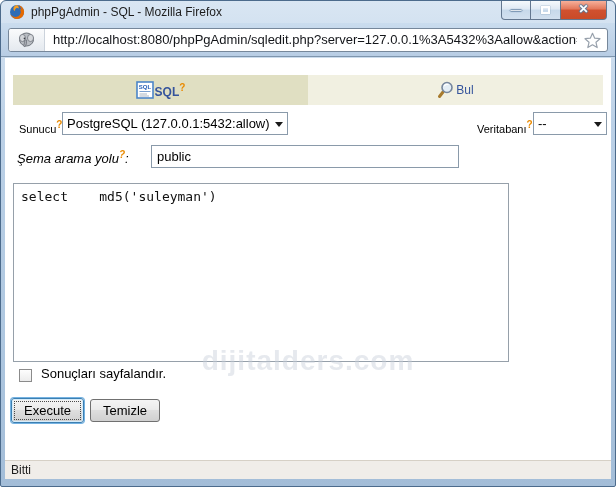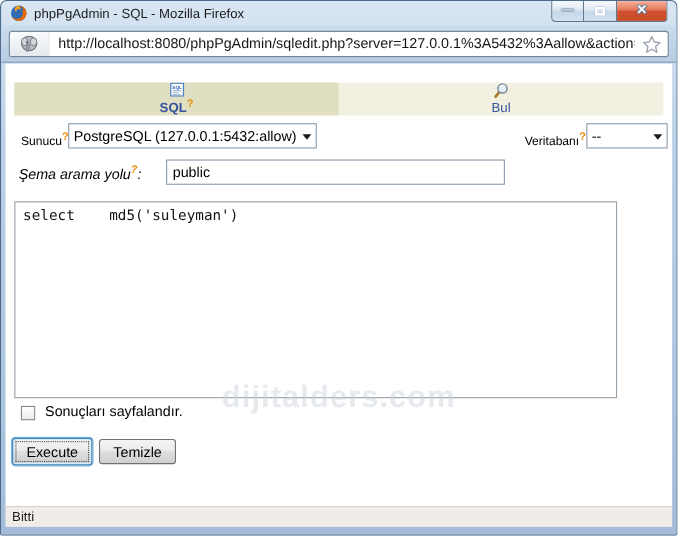--- a/index.html
+++ b/index.html
@@ -35,35 +35,35 @@
   #addressbar { position:absolute; left:7px; right:7px; top:5px; height:24px; background:#fff;
     border:1px solid #76879a; border-radius:3px; display:flex; align-items:stretch; overflow:hidden; }
   #site-identity { width:36px; display:flex; align-items:center; justify-content:center;
     background:linear-gradient(#fafbfc,#e4e9ef); border-right:1px solid #ccd3dc; border-radius:2px 0 0 2px; }
   #url-text { flex:1; font-size:13px; color:#14161a; line-height:22px; padding-left:8px;
     white-space:nowrap; overflow:hidden; }
   #star-zone { width:30px; display:flex; align-items:center; justify-content:center; }
   
   #page { position:absolute; left:4px; right:4px; top:57px; height:402px; background:#fff; }
   #tabbar { position:absolute; left:8px; right:8px; top:5px; height:42px; display:flex; }
-  .tab { flex:1; display:flex; flex-direction:column; align-items:center; justify-content:center; gap:1px;margin-top:12px; }
+  .tab { flex:1; display:flex; align-items:center; justify-content:center; gap:1px;margin-top:12px; }
   #tab-sql { background:#e0dfc2; }
   #tab-bul { background:#f1f0e1; }
   .tab-label { font-size:12px; color:#35549c; }
   #tab-sql .tab-label { font-weight:bold; }
   sup.help { color:#e98a00; font-size:10px; font-weight:bold; }
   .small-label { position:absolute; font-size:11px; color:#000; }
   .big-label { position:absolute; font-size:13px; color:#000; }
   .combo { position:absolute; display:flex; align-items:center; background:#fff;
     border:1px solid #8a9aaa; font-size:13px; color:#000; padding:0 4px; }
   .combo-arrow { margin-left:auto; width:0; height:0;
     border:4px solid transparent; border-top:5px solid #1a1a1a; margin-top:5px; }
   #schema-input { position:absolute; left:146px; top:87px; width:308px; height:23px;
     border:1px solid #8a9aaa; font-size:13px; font-family:"Liberation Sans",sans-serif; padding:0 5px; color:#000; }
-  #sql-textarea { position:absolute; left:8px; top:125px; width:548px; height:179px;
+  #sql-textarea { position:absolute; left:8px; top:125px; width:496px; height:179px;
     border:1px solid #96a0aa; font-family:"DejaVu Sans Mono",monospace; font-size:13px;
     padding:5px 7px; color:#111; resize:none; white-space:pre; overflow:hidden; outline:none; background:#fff; }
   #watermark { position:absolute; left:0; right:0; top:287px; text-align:center;
     font-size:28px; font-weight:bold; color:rgba(199,206,218,0.45); letter-spacing:1px; pointer-events:none; }
   #paginate-box { position:absolute; left:14px; top:311px; width:13px; height:13px;
     border:1px solid #8b8b8b; background:linear-gradient(#fdfdfd,#ececec); }
   #paginate-label { position:absolute; left:36px; top:308px; font-size:13px; color:#000; }
   .btn { position:absolute; font-family:"Liberation Sans",sans-serif; font-size:13px; color:#000;
     background:linear-gradient(#f4f4f4,#ebebeb 45%,#dedede 50%,#d0d0d0);
     border:1px solid #707070; border-radius:3px; padding:0 12px; height:23px; }

